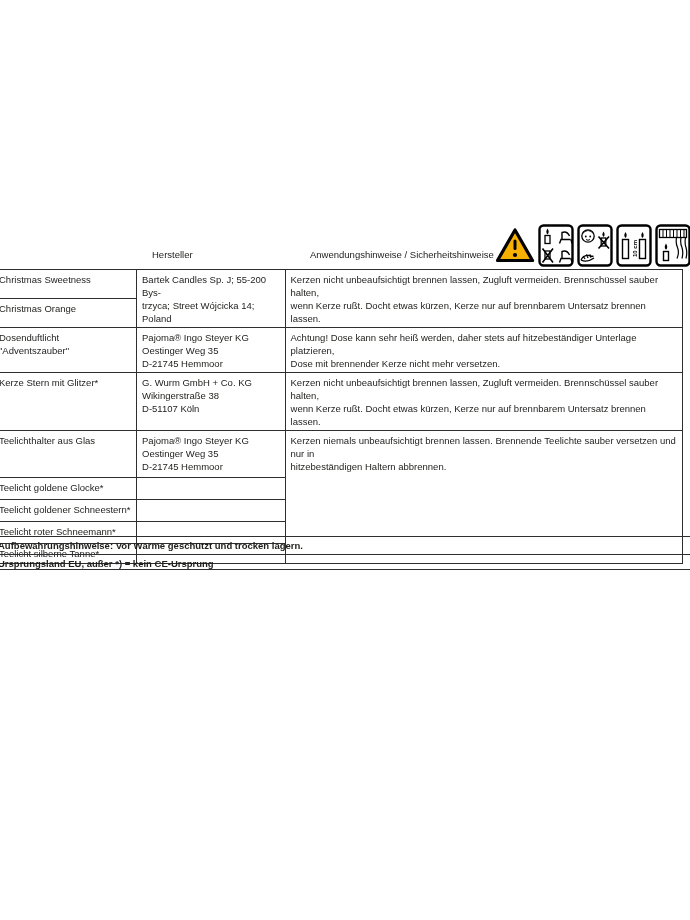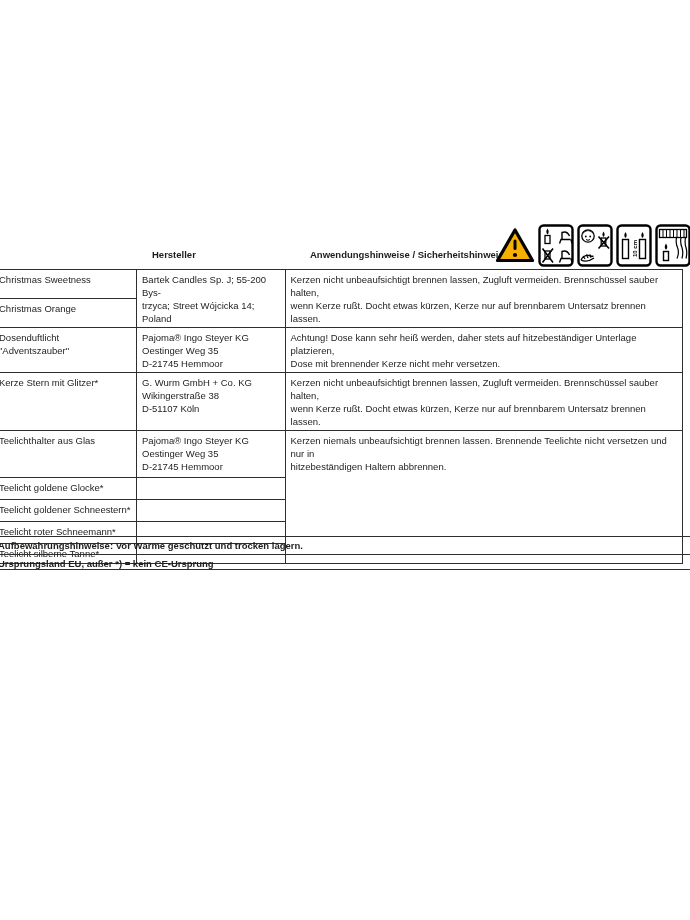--- a/index.html
+++ b/index.html
@@ -10,21 +10,21 @@
     position:relative;
     font-family:"Liberation Sans", sans-serif;
     color:#1d1d1b;
     -webkit-font-smoothing:antialiased;
   }
   .sheet { position:absolute; inset:0; }
 
   
   .col-header {
     position:absolute; top:249px;
-    font-size:9.5px; font-weight:bold; line-height:12px;
+    font-size:9.5px; font-weight:normal; line-height:12px;
     white-space:nowrap;
   }
   .col-header.hersteller { left:152px; }
   .col-header.anwendung  { left:310px; }
 
   
   .icon-strip {
     position:absolute; left:495px; top:224px;
     display:flex; align-items:flex-start; gap:3px;
   }
@@ -151,21 +151,21 @@
 Wikingerstraße 38
 D-51107 Köln</td>
         <td>Kerzen nicht unbeaufsichtigt brennen lassen, Zugluft vermeiden. Brennschüssel sauber halten,
 wenn Kerze rußt. Docht etwas kürzen, Kerze nur auf brennbarem Untersatz brennen lassen.</td>
       </tr>
       <tr style="height:47px">
         <td class="product">Teelichthalter aus Glas</td>
         <td>Pajoma® Ingo Steyer KG
 Oestinger Weg 35
 D-21745 Hemmoor</td>
-        <td rowspan="5" class="note-merged">Kerzen niemals unbeaufsichtigt brennen lassen. Brennende Teelichte nicht versetzen und nur in
+        <td rowspan="5" class="note-merged">Kerzen niemals unbeaufsichtigt brennen lassen. Brennende Teelichte sauber versetzen und nur in
 hitzebeständigen Haltern abbrennen.</td>
       </tr>
       <tr style="height:22px">
         <td class="product">Teelicht goldene Glocke*</td>
         <td></td>
       </tr>
       <tr style="height:22px">
         <td class="product">Teelicht goldener Schneestern*</td>
         <td></td>
       </tr>

